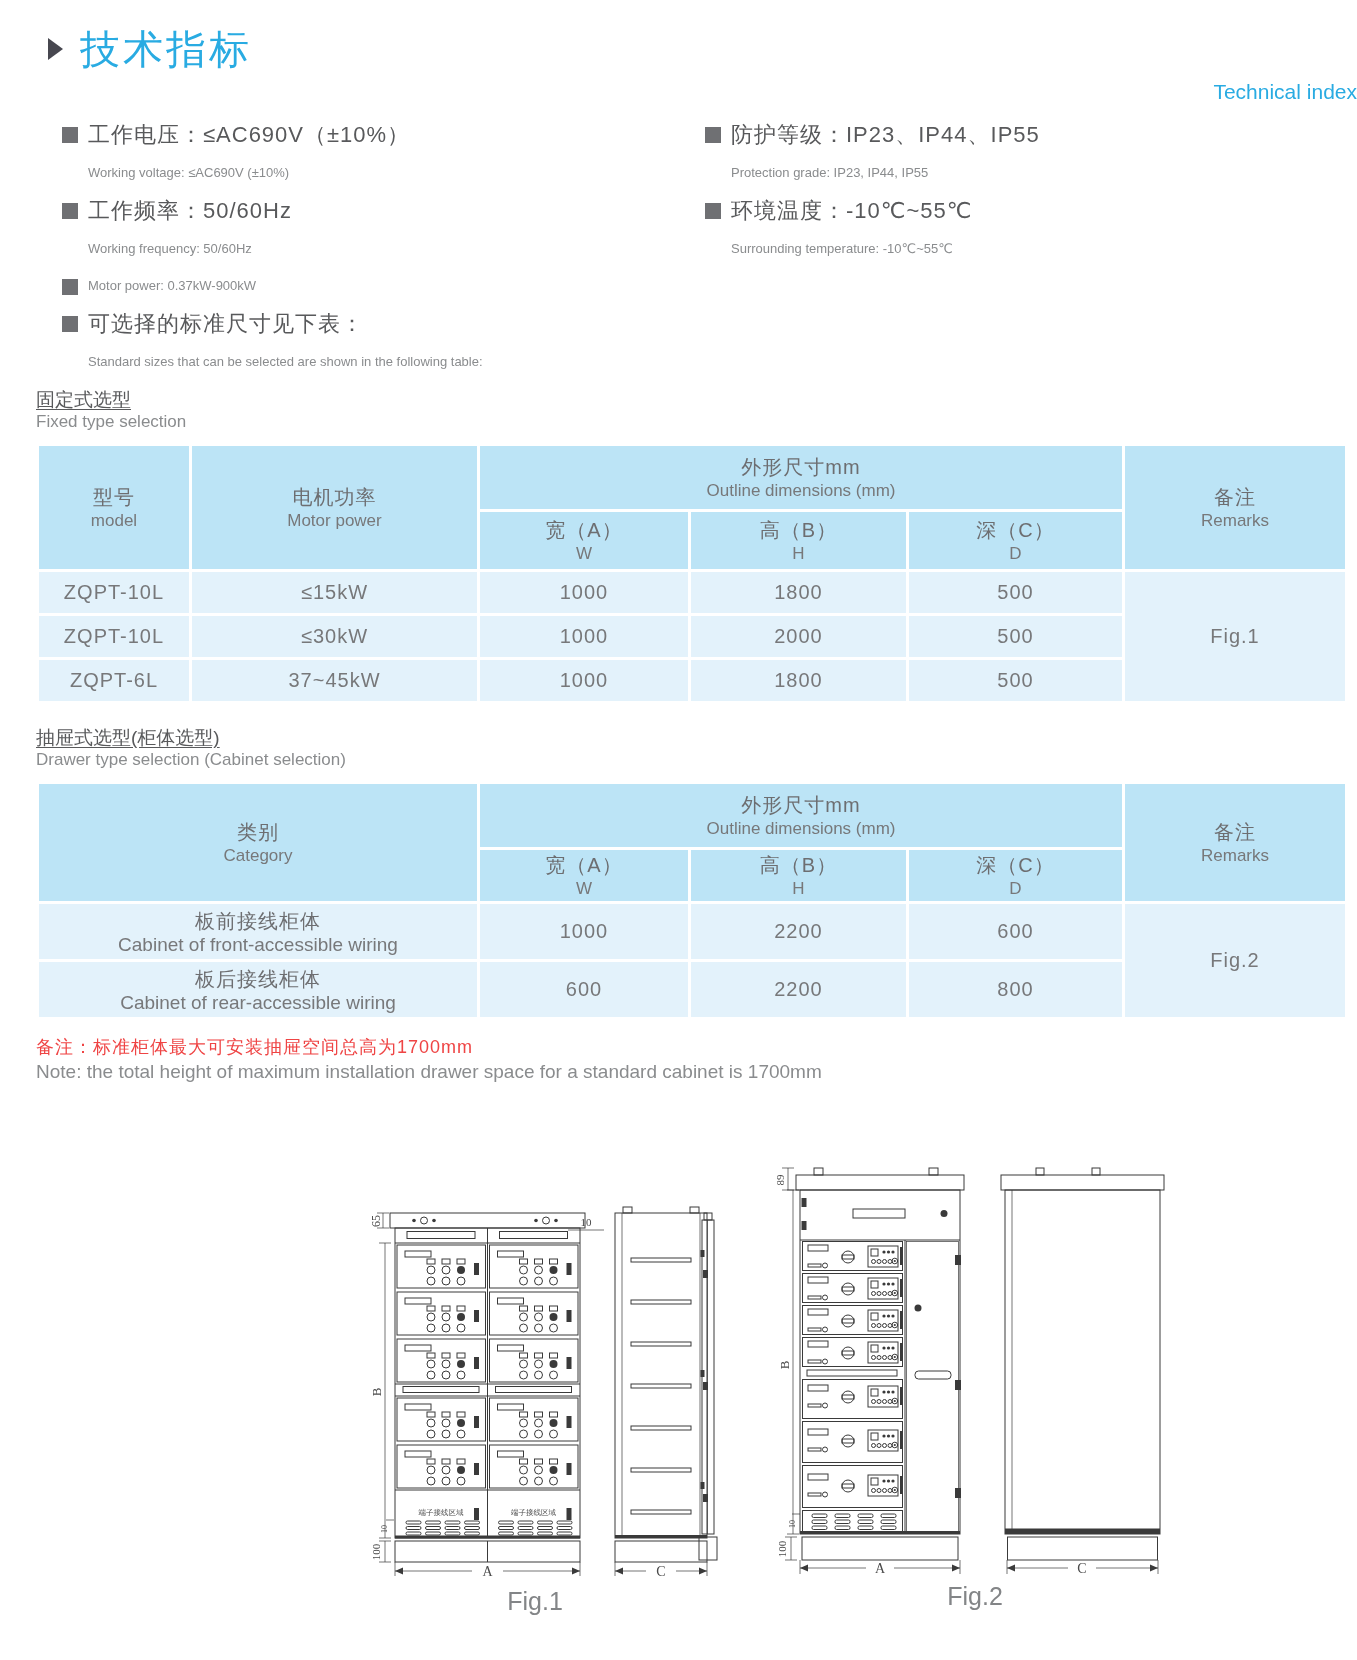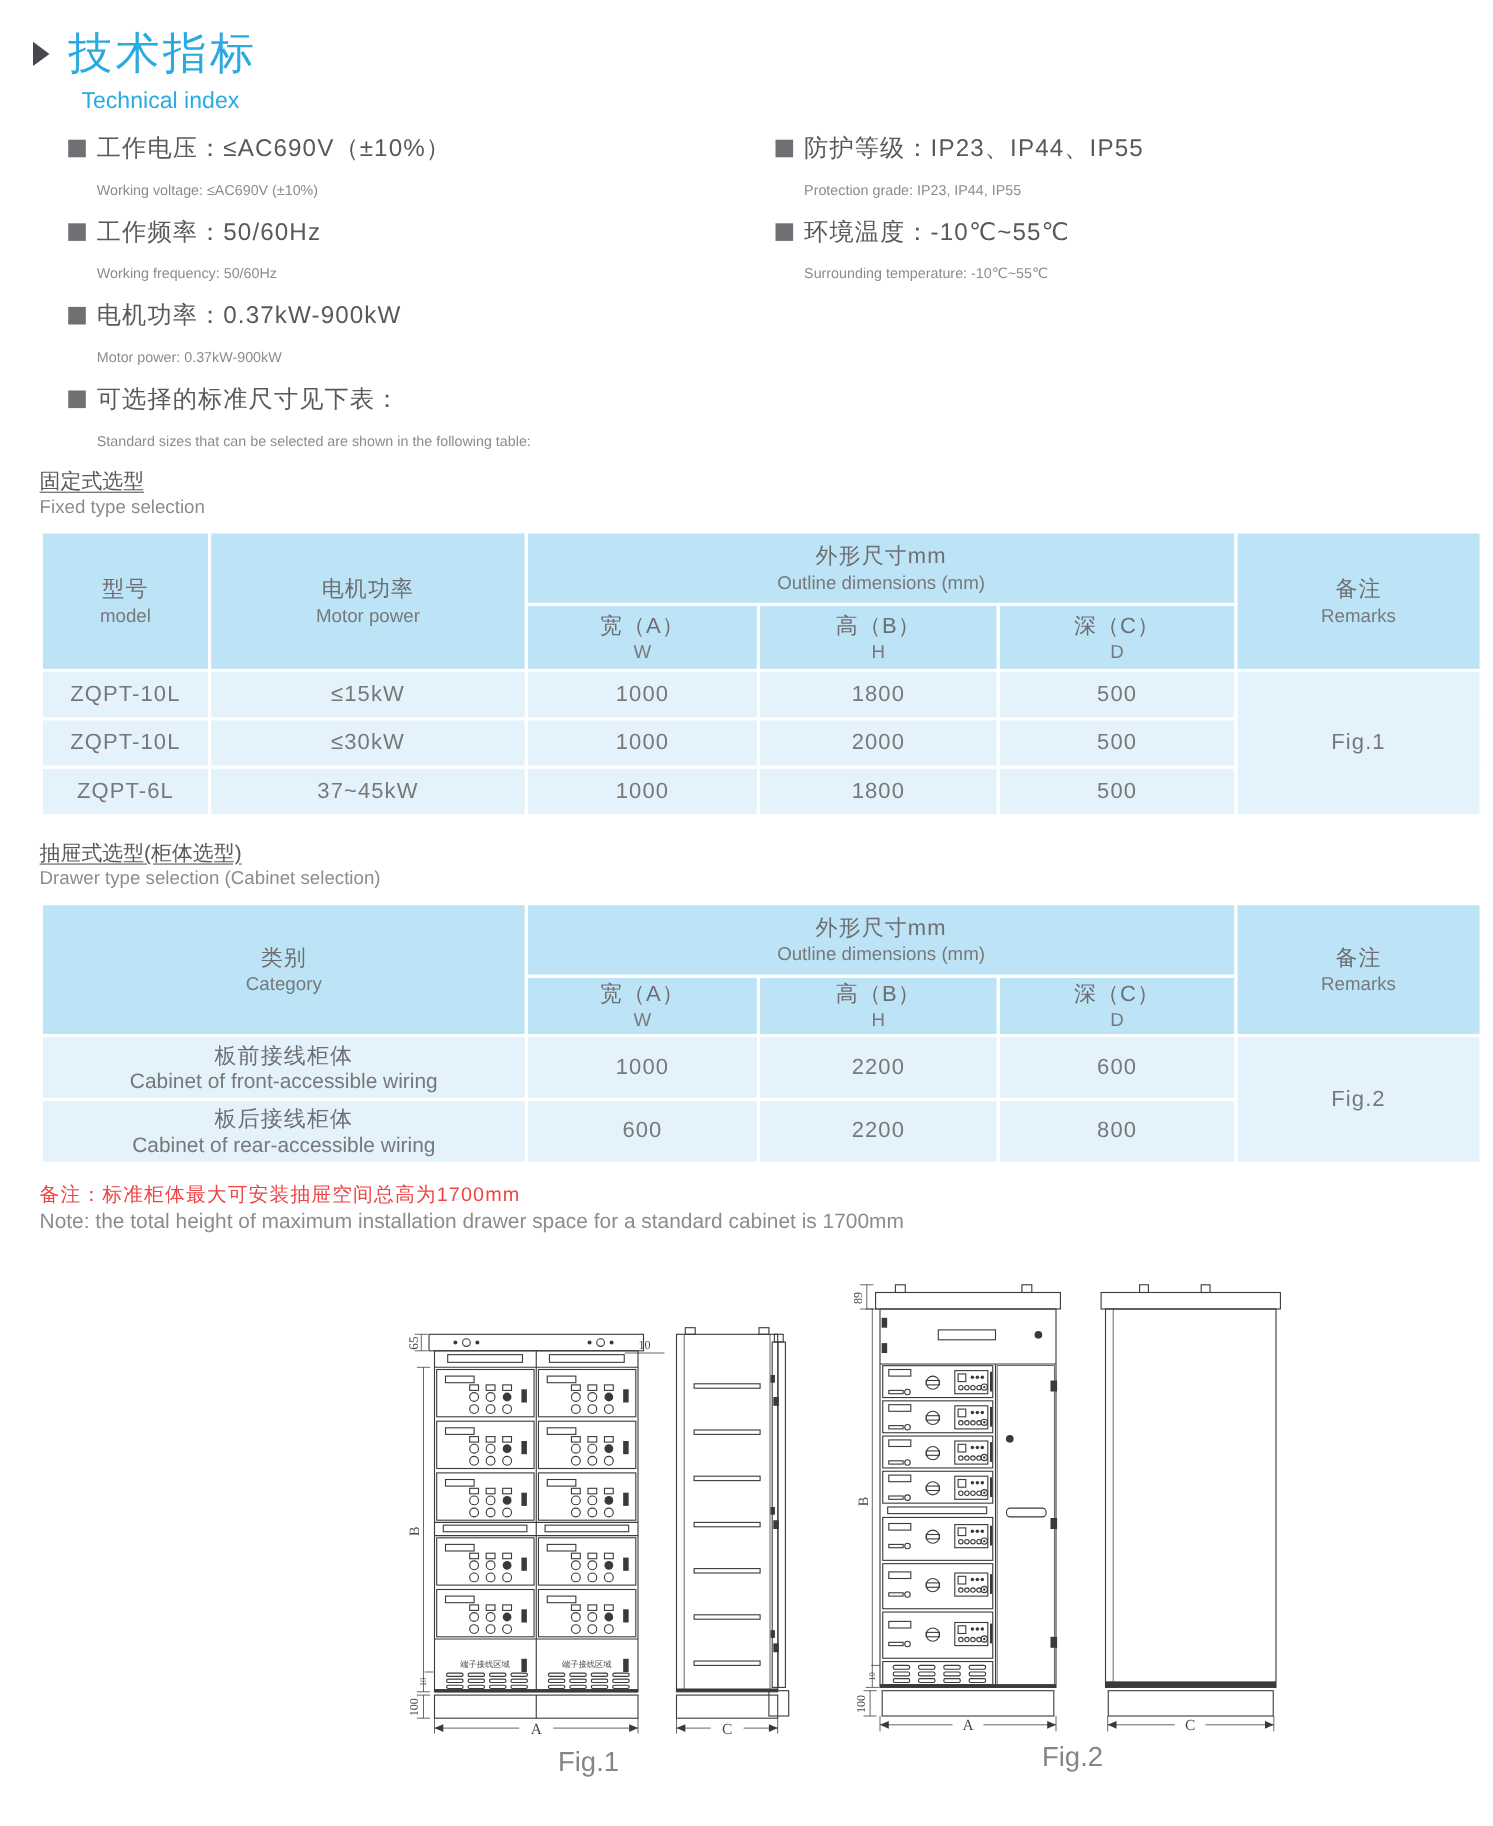--- a/index.html
+++ b/index.html
@@ -2,26 +2,26 @@
 <html><head>
 <meta charset="utf-8">
 <style>
   * { margin:0; padding:0; box-sizing:border-box; }
   html,body { background:#ffffff; }
   .page {
     position:relative; width:1357px; height:1660px; background:#fff;
     font-family:"Liberation Sans","DejaVu Sans",sans-serif; color:#6d6e71; overflow:hidden;
   }
   
-  .header { padding:26px 0 0 30px; }
+  .header { padding:26px 0 0 48px; }
   .title-row { display:flex; align-items:center; }
   .title-arrow { width:0; height:0; border-left:15px solid #47474f;
     border-top:11px solid transparent; border-bottom:11px solid transparent; margin-right:17px; }
   .title-zh { font-size:40px; line-height:46px; color:#29abe2; letter-spacing:3px; }
-  .title-en { margin:8px 0 0 44px; font-size:21px; line-height:24px; color:#29abe2; }
+  .title-en { margin:8px 0 0 32px; font-size:21px; line-height:24px; color:#29abe2;text-align:right; }
   
   .specs { margin:18px 0 0 62px; }
   .specs-row { display:flex; }
   .specs-col.left { width:643px; }
   .spec { position:relative; padding-left:26px; }
   .spec .bullet { position:absolute; left:0; top:5px; width:16px; height:16px; background:#6f7073; }
   .spec-zh { font-size:22px; line-height:26px; color:#58595b; margin-bottom:13px; letter-spacing:1px; }
   .spec-en { font-size:13px; line-height:24px; color:#8a8c8e; margin-bottom:13px; }
   
   .tbl-label { margin:14px 0 0 36px; }
@@ -77,21 +77,20 @@
           <div class="spec-zh">工作电压：≤AC690V（±10%）</div>
           <div class="spec-en">Working voltage: ≤AC690V (±10%)</div>
         </div>
         <div class="spec">
           <span class="bullet"></span>
           <div class="spec-zh">工作频率：50/60Hz</div>
           <div class="spec-en">Working frequency: 50/60Hz</div>
         </div>
         <div class="spec">
           <span class="bullet"></span>
-          <div class="spec-zh">电机功率：0.37kW-900kW</div>
           <div class="spec-en">Motor power: 0.37kW-900kW</div>
         </div>
       </div>
       <div class="specs-col right">
         <div class="spec">
           <span class="bullet"></span>
           <div class="spec-zh">防护等级：IP23、IP44、IP55</div>
           <div class="spec-en">Protection grade: IP23, IP44, IP55</div>
         </div>
         <div class="spec">

